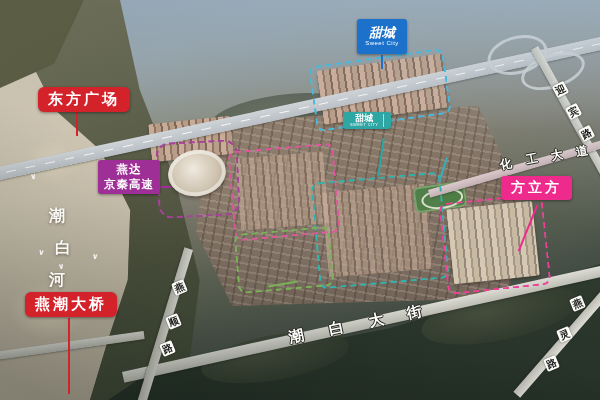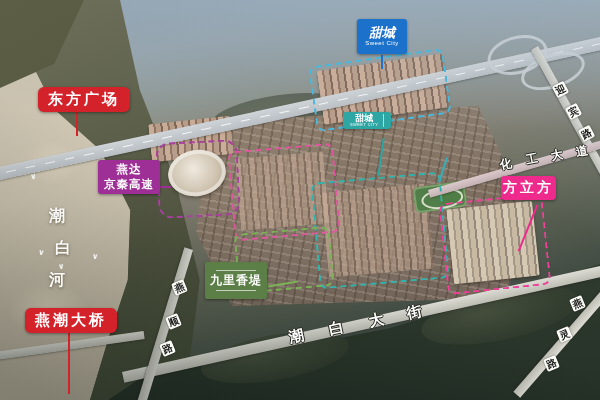--- a/index.html
+++ b/index.html
@@ -75,21 +75,21 @@
   .lbl-bluelogo .cn{font-family:"DejaVu Serif","Liberation Serif",serif;font-style:italic;font-size:13px;}
   .lbl-bluelogo .en{font-size:6px;font-weight:normal;letter-spacing:.5px;}
   .lbl-teal{background:#2ea6a4;padding:2px 7px;border-radius:3px;gap:5px;}
   .lbl-teal .brand{display:flex;flex-direction:column;align-items:center;line-height:1;
     border-right:1px solid rgba(255,255,255,.6);padding-right:5px;}
   .lbl-teal .brand .cn{font-size:9px;}
   .lbl-teal .brand .en{font-size:4px;font-weight:normal;letter-spacing:.4px;}
   .lbl-teal .big{font-size:15px;letter-spacing:1px;}
   .lbl-white{background:#fff;padding:3px 9px;border-radius:9px;font-size:14px;letter-spacing:1px;color:#fff;
     text-shadow:-1px 0 #1b9aa8,1px 0 #1b9aa8,0 -1px #1b9aa8,0 1px #1b9aa8,1px 1px 0 #1b9aa8,-1px -1px 0 #1b9aa8;}
-  .lbl-pink{background:#ee2b8d;font-size:14px;letter-spacing:3px;padding:3px 2px;border-radius:4px;}
+  .lbl-pink{background:#ee2b8d;font-size:14px;letter-spacing:3px;padding:3px 10px;border-radius:4px;}
   .lbl-green{background:#5c7f47;width:62px;height:37px;border-radius:2px;flex-direction:column;gap:1px;}
   .lbl-green .main{font-family:"DejaVu Serif","Liberation Serif",serif;font-size:12px;letter-spacing:1px;}
   .lbl-green .deco{width:40px;height:1px;background:rgba(255,255,255,.65);}
 </style>
 </head>
 <body>
 
 <div class="scene">
 
   <div class="abs haze"></div>
@@ -167,21 +167,21 @@
 
   <span class="abs rsign" style="left:571px;top:297px;transform:rotate(-22deg);">燕</span>
   <span class="abs rsign" style="left:558px;top:328px;transform:rotate(-22deg);">灵</span>
   <span class="abs rsign" style="left:545px;top:357px;transform:rotate(-22deg);">路</span>
 
   <span class="abs rsign" style="left:554px;top:83px;transform:rotate(-28deg);">迎</span>
   <span class="abs rsign" style="left:567px;top:105px;transform:rotate(-28deg);">宾</span>
   <span class="abs rsign" style="left:580px;top:127px;transform:rotate(-28deg);">路</span>
 
   <div class="abs lbl lbl-red" style="left:38px;top:87px;">东方广场</div>
-  <div class="abs lbl lbl-red" style="left:25px;top:308px;">燕潮大桥</div>
+  <div class="abs lbl lbl-red" style="left:25px;top:292px;">燕潮大桥</div>
 
   <div class="abs lbl lbl-purple" style="left:98px;top:160px;">
     <span>燕达</span>
     <span>京秦高速</span>
   </div>
 
   <div class="abs lbl lbl-bluelogo" style="left:357px;top:19px;">
     <span class="cn">甜城</span>
     <span class="en">Sweet City</span>
   </div>
@@ -189,19 +189,14 @@
   <div class="abs lbl lbl-teal" style="left:343px;top:112px;">
     <span class="brand">
       <span class="cn">甜城</span>
       <span class="en">SWEET CITY</span>
     </span>
   </div>
 
 
   <div class="abs lbl lbl-pink" style="left:501px;top:176px;">方立方</div>
 
-  <div class="abs lbl lbl-green" style="left:205px;top:262px;">
-    <span class="deco"></span>
-    <span class="main">九里香堤</span>
-    <span class="deco"></span>
-  </div>
 
 </div>
 
 </body></html>

